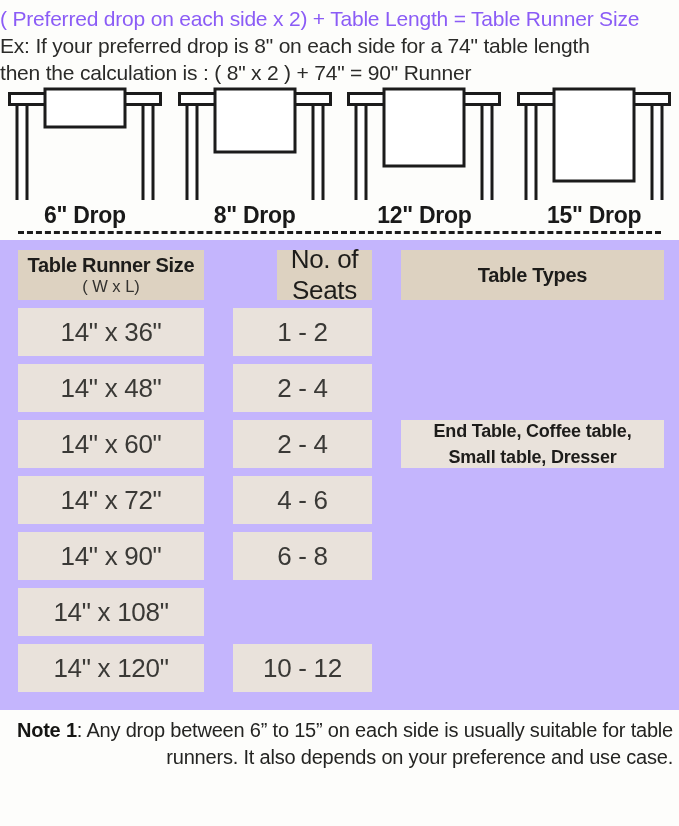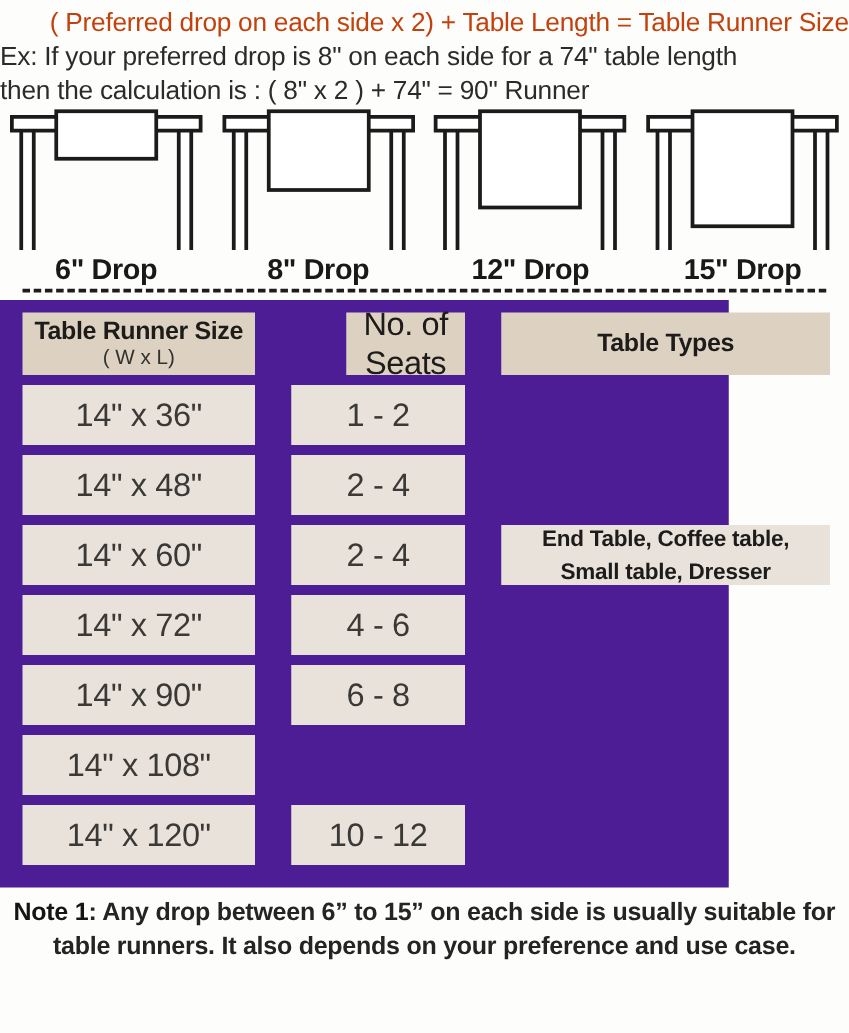--- a/index.html
+++ b/index.html
@@ -8,39 +8,39 @@
     font-family:"Liberation Sans","DejaVu Sans",sans-serif;color:#1e1e1c;
   }
   .page{width:679px;height:826px;position:relative;}
 
   
   .title{
     margin:2px 0 0;text-align:center;font-size:42px;line-height:54px;
     font-weight:bold;letter-spacing:-0.5px;color:#161616;
   }
   .formula{
-    margin-top:5px;text-align:right;font-size:21px;line-height:27px;
-    color:#c2410c;letter-spacing:-0.2px;
+    margin-top:5px;text-align:left;font-size:21px;line-height:27px;
+    color:#8b5cf6;letter-spacing:-0.2px;
   }
   .example{
     text-align:left;font-size:21px;line-height:27px;color:#2b2b29;letter-spacing:-0.2px;
   }
 
   
   .illustrations{display:flex;margin-top:1px;}
   .illu-item{width:169.75px;display:flex;flex-direction:column;align-items:center;}
   .illu-item svg{display:block;}
   .drop-label{
     font-size:23px;font-weight:bold;color:#191919;line-height:28px;margin-top:1px;
     letter-spacing:-0.3px;
   }
   .dash-line{border-top:3px dashed #1c1c1c;margin:2px 18px 0 18px;height:0;}
 
   
-  .band{margin-top:6px;width:583px;height:470px;background:#4c1d95;box-sizing:border-box;}
+  .band{margin-top:6px;width:679px;height:470px;background:#c4b5fd;box-sizing:border-box;}
   .grid{
     display:grid;grid-template-columns:186px 139px 263px;column-gap:29px;
     grid-template-rows:50px repeat(7,48px);row-gap:8px;padding:10px 0 0 18px;
   }
   .hcell,.cell{
     display:flex;flex-direction:column;align-items:center;justify-content:center;
     text-align:center;box-sizing:border-box;
   }
   .hcell{background:#ddd2c1;color:#1d1c1a;}
   .cell{background:#e9e2db;}
@@ -52,21 +52,21 @@
   .types-cell{
     font-size:18px;font-weight:bold;line-height:26px;color:#1d1c1a;
     white-space:pre-line;padding:0 20px;letter-spacing:-0.2px;
   }
   .c1{grid-column:1;} .c2{grid-column:2;} .c3{grid-column:3;}
   .r1{grid-row:1;} .r2{grid-row:2;} .r3{grid-row:3;} .r4{grid-row:4;}
   .r5{grid-row:5;} .r6{grid-row:6;} .r7{grid-row:7;} .r8{grid-row:8;}
   .span-a{grid-row:2/4;} .span-b{grid-row:4/5;} .span-c{grid-row:5/9;}
 
   
-  .notes{padding:7px 6px 0 6px;text-align:center;font-weight:bold;}
+  .notes{padding:7px 6px 0 6px;text-align:right;}
   .note{font-size:20px;line-height:27px;color:#242422;margin:0;letter-spacing:-0.2px;}
   .note b{color:#151513;}
 </style>
 </head>
 <body>
 
 <div class="page">
 
   <div class="formula">( Preferred drop on each side x 2) + Table Length = Table Runner Size</div>
   <div class="example">Ex: If your preferred drop is 8" on each side for a 74" table length</div>

